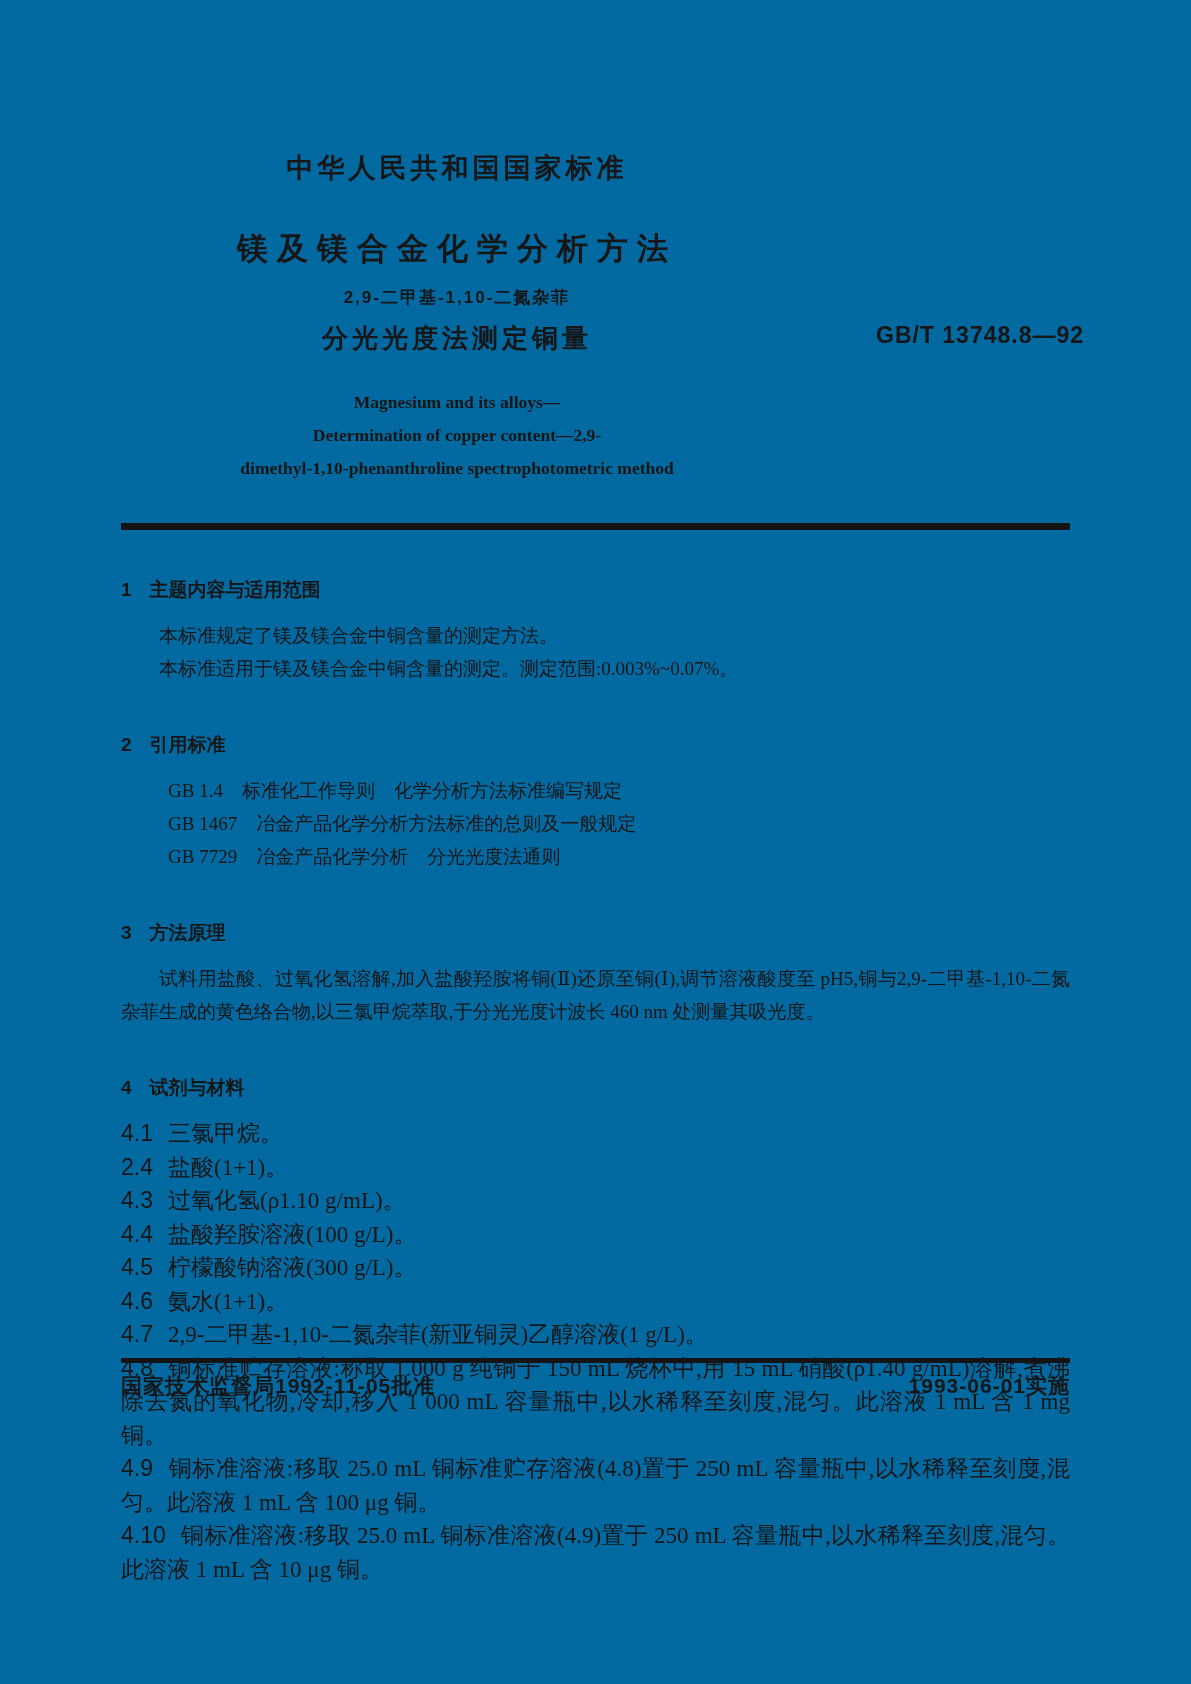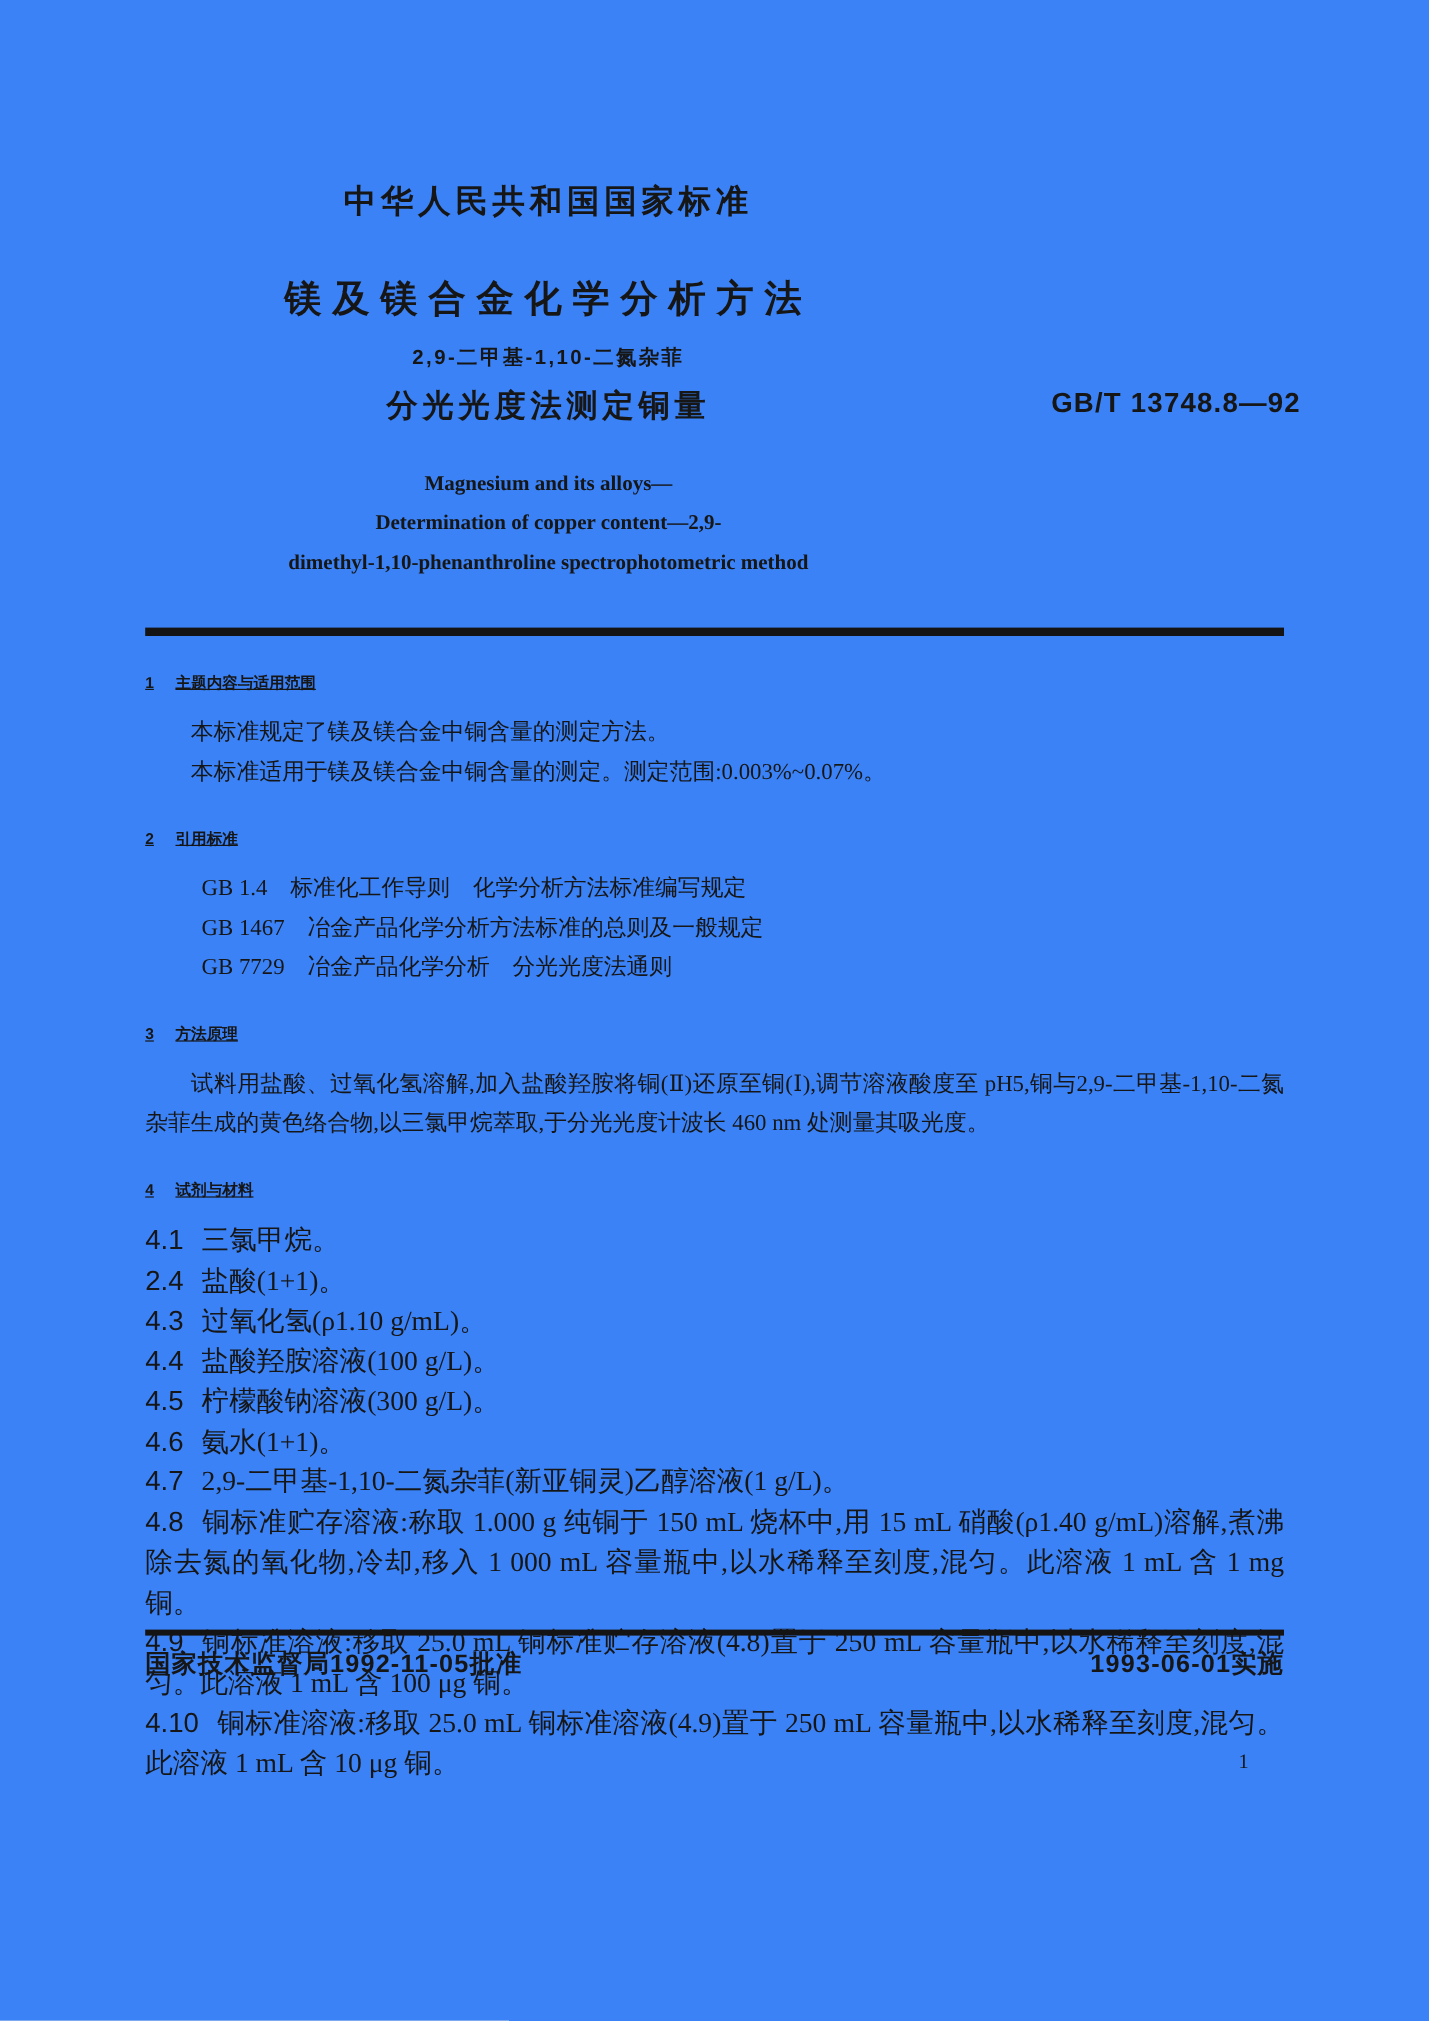--- a/index.html
+++ b/index.html
@@ -1,20 +1,20 @@
 <!DOCTYPE html>
 <html><head>
 <meta charset="utf-8">
 <style>
   html,body{margin:0;padding:0;background:#e8e8e6;}
   .page{
     position:relative;
     width:1191px;height:1684px;
     margin:0 auto;
-    background:#3b82f6;
+    background:#0369a1;
     color:#161616;
     font-family:"Liberation Serif","DejaVu Serif",serif;
     overflow:hidden;
     box-sizing:border-box;
   }
   .content{padding:150px 121px 0 121px;}
 
   
   .hdr-center{width:672px;text-align:center;}
   .std-org{
@@ -45,23 +45,23 @@
     margin-top:30px;
     font-family:"Liberation Serif","DejaVu Serif",serif;
     font-weight:bold;font-size:17.5px;line-height:33px;
   }
 
   
   .rule-top{margin-top:38px;height:7px;background:#141414;}
 
   
   .sec-heading{
-    margin-top:30px;margin-bottom:16px;
+    margin-top:47px;margin-bottom:16px;
     font-family:"Liberation Sans","DejaVu Sans",sans-serif;
-    font-weight:bold;font-size:13px;text-decoration:underline;
+    font-weight:bold;font-size:19px;
   }
   .sec-heading .num{margin-right:18px;}
   .body-text{
     font-size:19px;line-height:33px;margin:0;
     text-align:justify;white-space:pre-wrap;
   }
   .indent{text-indent:2em;}
   .ref-list{padding-left:47px;}
   .ref-item{font-size:19px;line-height:33px;white-space:pre-wrap;}
   .reagent{font-size:23px;line-height:33.5px;text-align:justify;white-space:pre-wrap;}

